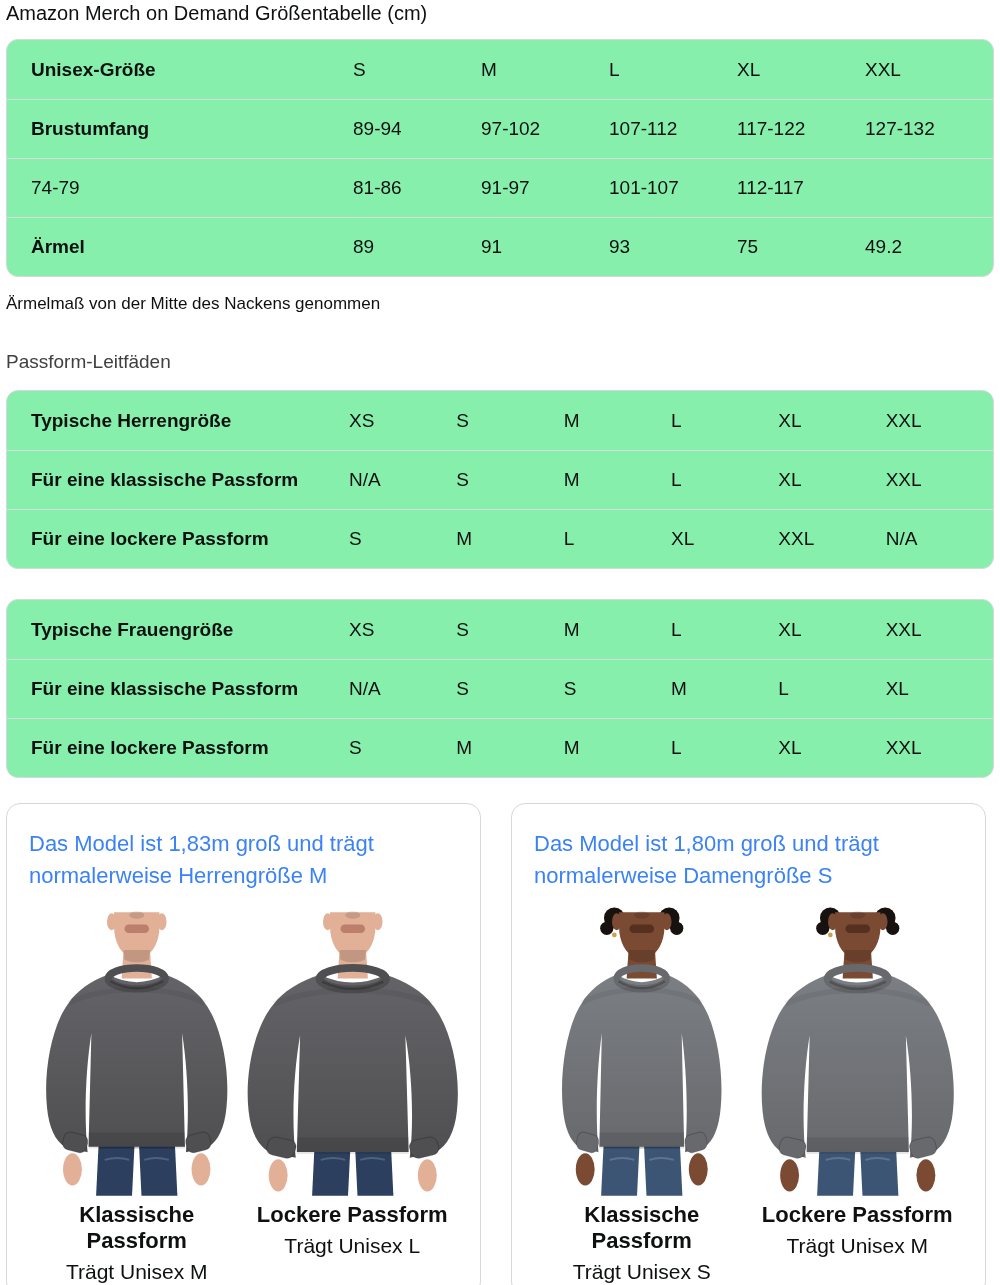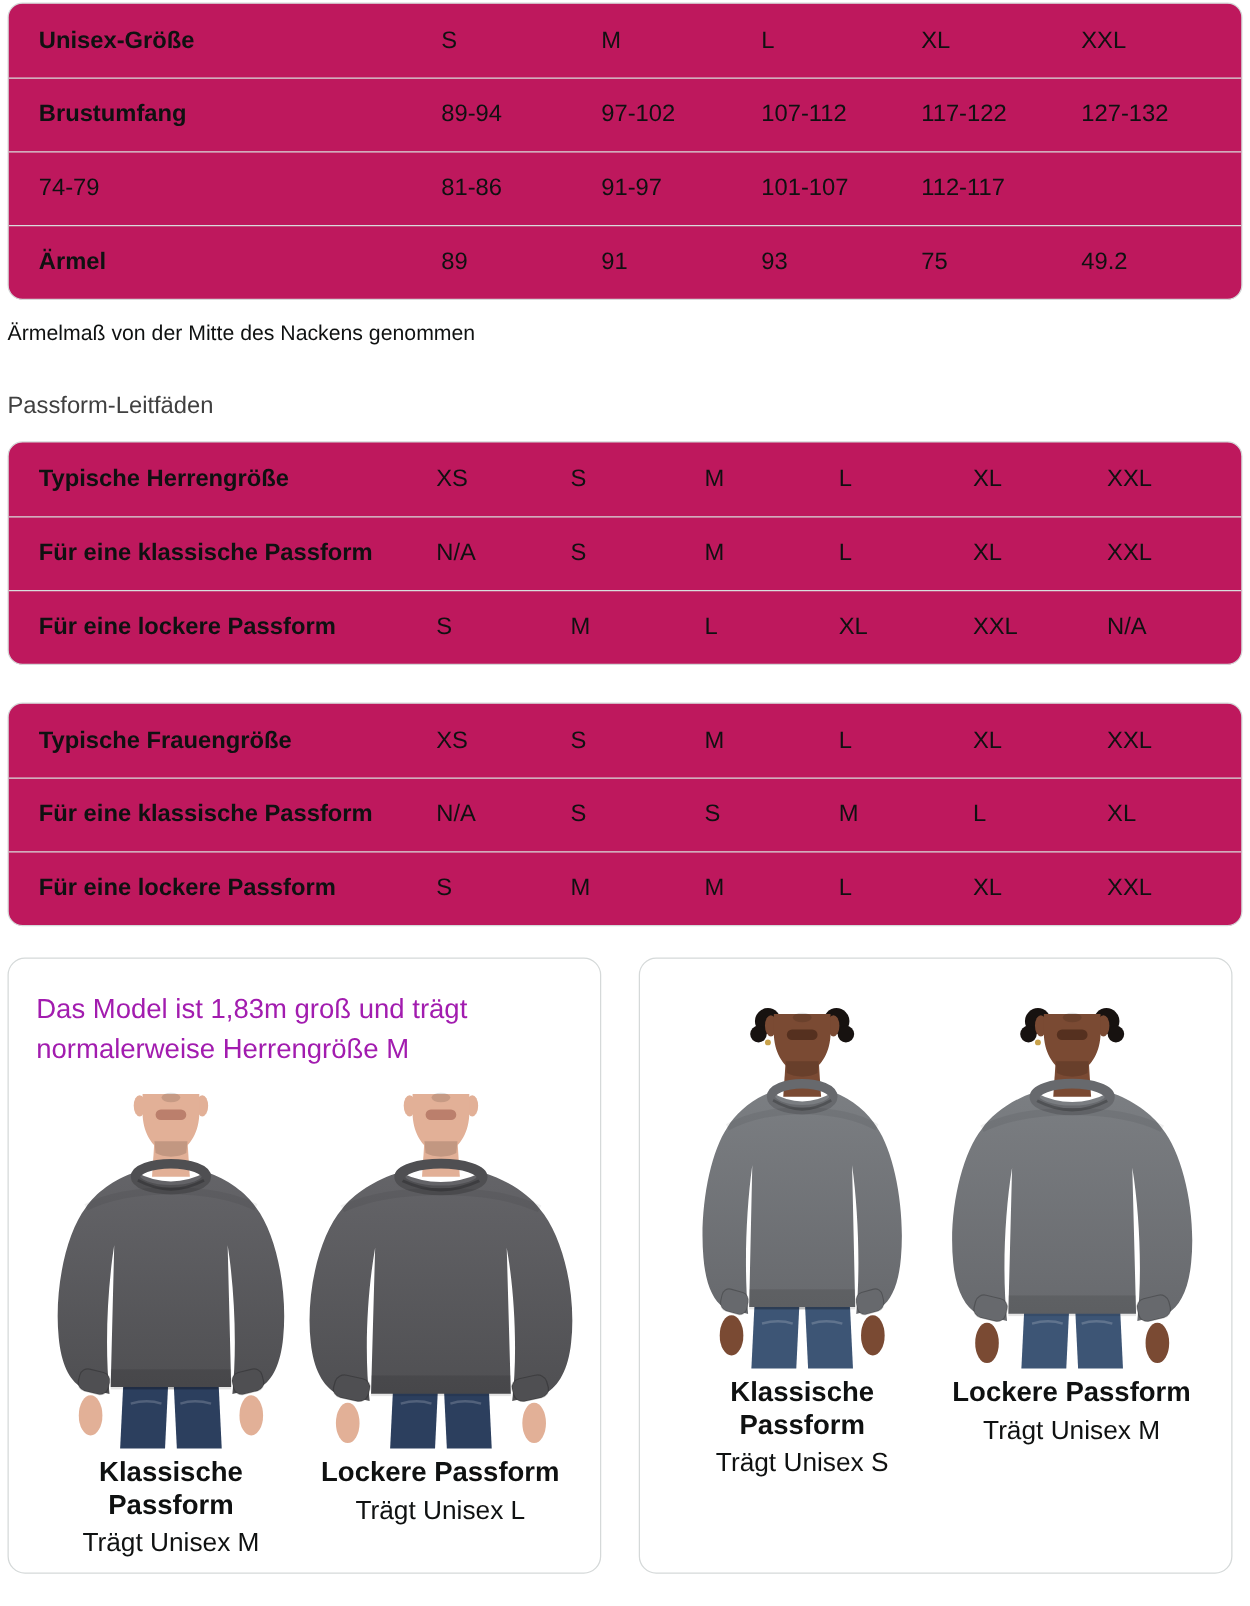--- a/index.html
+++ b/index.html
@@ -1,43 +1,44 @@
 <!DOCTYPE html>
 <html><head>
 <meta charset="utf-8">
 <style>
   html,body{margin:0;padding:0;background:#ffffff;}
   body{width:1000px;height:1285px;overflow:hidden;
        font-family:"Liberation Sans", "DejaVu Sans", sans-serif;color:#0F1111;}
   .page{padding:2px 6px 0 6px;}
   h1.title{font-size:20px;font-weight:400;margin:0 0 15px 0;line-height:22px;color:#0F1111;}
-  .tbl{border:1px solid #D5D9D9;border-radius:12px;background:#be185d;width:988px;box-sizing:border-box;overflow:hidden;}
+  .tbl{border:1px solid #D5D9D9;border-radius:12px;background:#86efac;width:988px;box-sizing:border-box;overflow:hidden;}
   .row{display:grid;align-items:center;height:59px;padding-left:24px;box-sizing:border-box;}
   .tbl.cols5 .row{grid-template-columns:322px repeat(5,1fr);}
   .tbl.cols6 .row{grid-template-columns:318px repeat(6,1fr);}
   .row + .row{border-top:1px solid #D9DCDC;}
   .cell{font-size:19px;color:#0F1111;}
   .cell.label{font-weight:700;padding-right:8px;}
   p.note{font-size:17px;margin:17px 0 0 0;color:#0F1111;}
   h2.subhead{font-size:19px;font-weight:400;margin:37px 0 17px 0;color:#404040;}
   .gap30{height:30px;}
   .cards{display:flex;gap:30px;margin-top:25px;}
   .card{width:475px;height:493px;border:1px solid #D5D9D9;border-radius:14px;
         box-sizing:border-box;padding:24px 20px 14px 22px;background:#fff;}
-  .card-heading{font-size:22px;line-height:1.45;max-width:430px;color:#a21caf;}
+  .card-heading{font-size:22px;line-height:1.45;max-width:430px;color:#3b82f6;}
   .figs{display:flex;margin-top:14px;}
   .fig{width:50%;display:flex;flex-direction:column;align-items:center;}
   .fig svg{width:100%;height:296px;display:block;}
   .fit-label{font-weight:700;font-size:22px;text-align:center;}
   .size-label{font-size:21px;margin-top:6px;text-align:center;}
 </style>
 </head>
 <body>
 
 <div class="page">
+  <h1 class="title">Amazon Merch on Demand Größentabelle (cm)</h1>
 
   <section class="tbl cols5" id="size-table">
       <div class="row">
        <div class="cell label">Unisex-Größe</div>
        <div class="cell">S</div>
         <div class="cell">M</div>
         <div class="cell">L</div>
         <div class="cell">XL</div>
         <div class="cell">XXL</div>
      </div>
@@ -225,20 +226,21 @@
       <path d="M42,96 C62,86 84,82 114,82" stroke="#000" opacity="0.06" fill="none" stroke-width="6"></path>
       <path d="M186,96 C166,86 144,82 114,82" stroke="#000" opacity="0.06" fill="none" stroke-width="6"></path>
     </g>
   </svg>
           <div class="fit-label">Lockere Passform</div>
           <div class="size-label">Trägt Unisex L</div>
         </div>
     </div>
   </div>
   <div class="card">
+    <div class="card-heading">Das Model ist 1,80m groß und trägt normalerweise Damengröße S</div>
     <div class="figs">
 
         <div class="fig">
           <svg viewBox="0 0 228 300" xmlns="http://www.w3.org/2000/svg" role="img">
     <defs>
       <linearGradient id="sh1-0" x1="0" y1="0" x2="0" y2="1">
         <stop offset="0" stop-color="#7b7e82"></stop>
                   <stop offset="1" stop-color="#67696d"></stop>
       </linearGradient>
     </defs>

